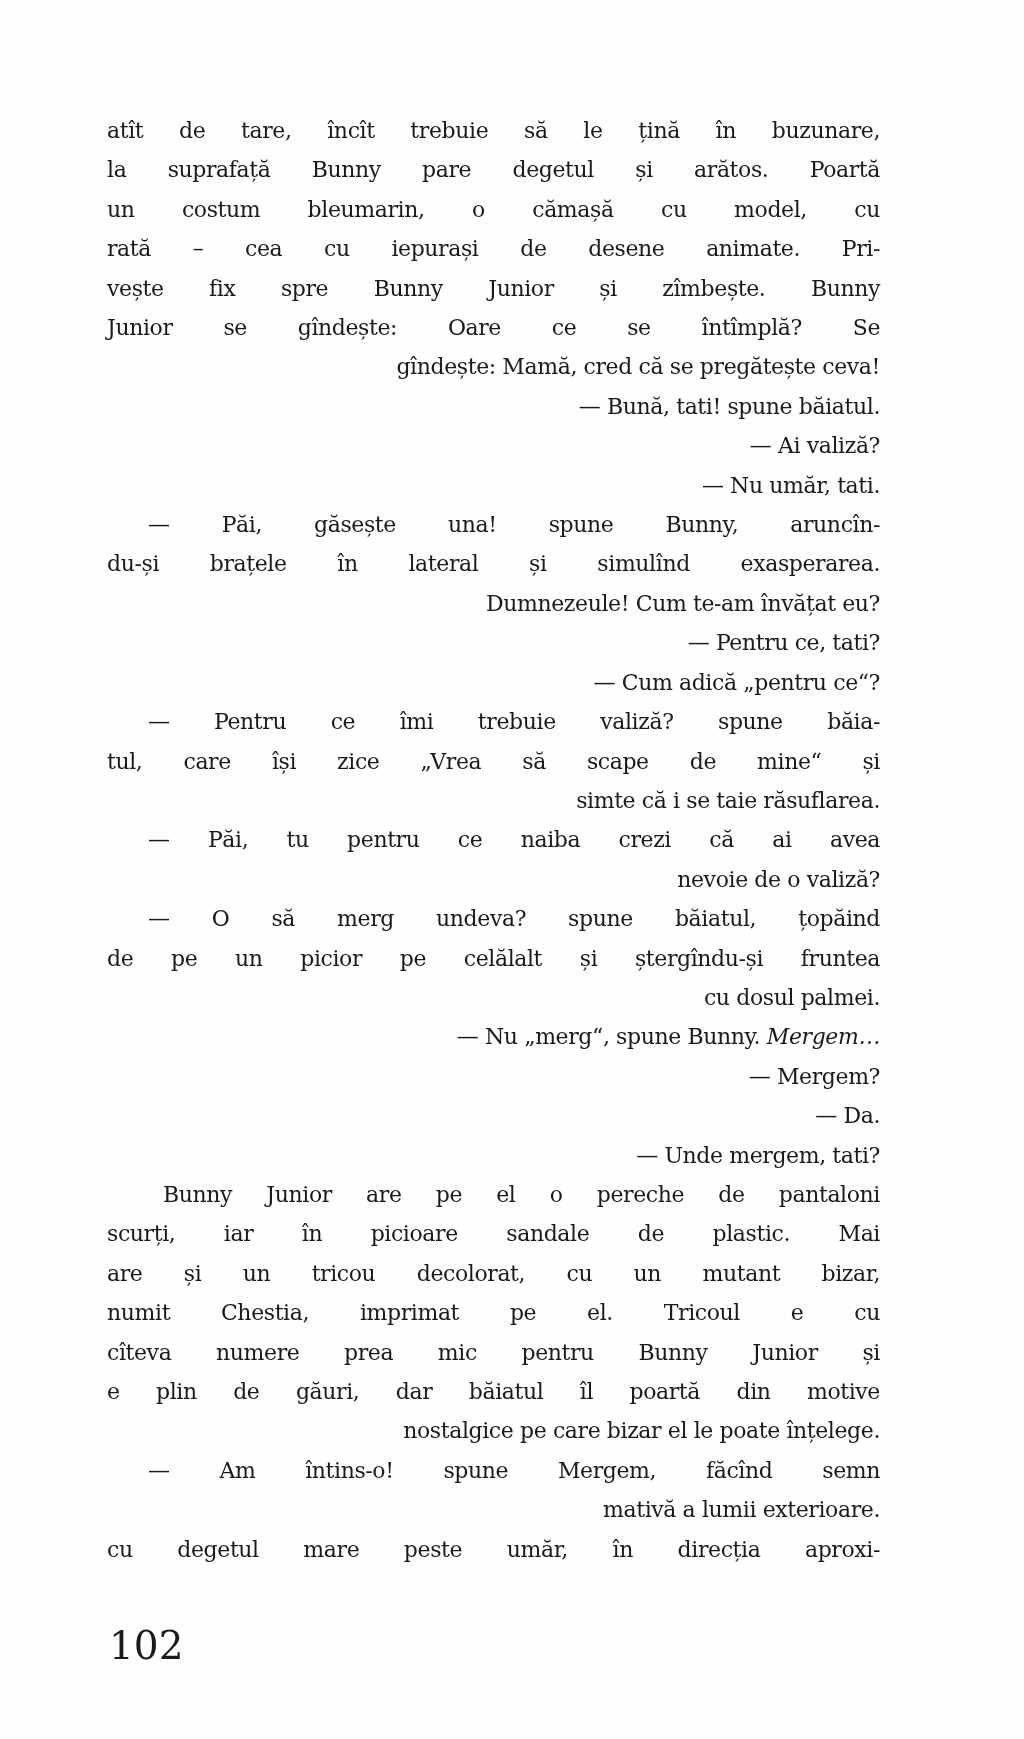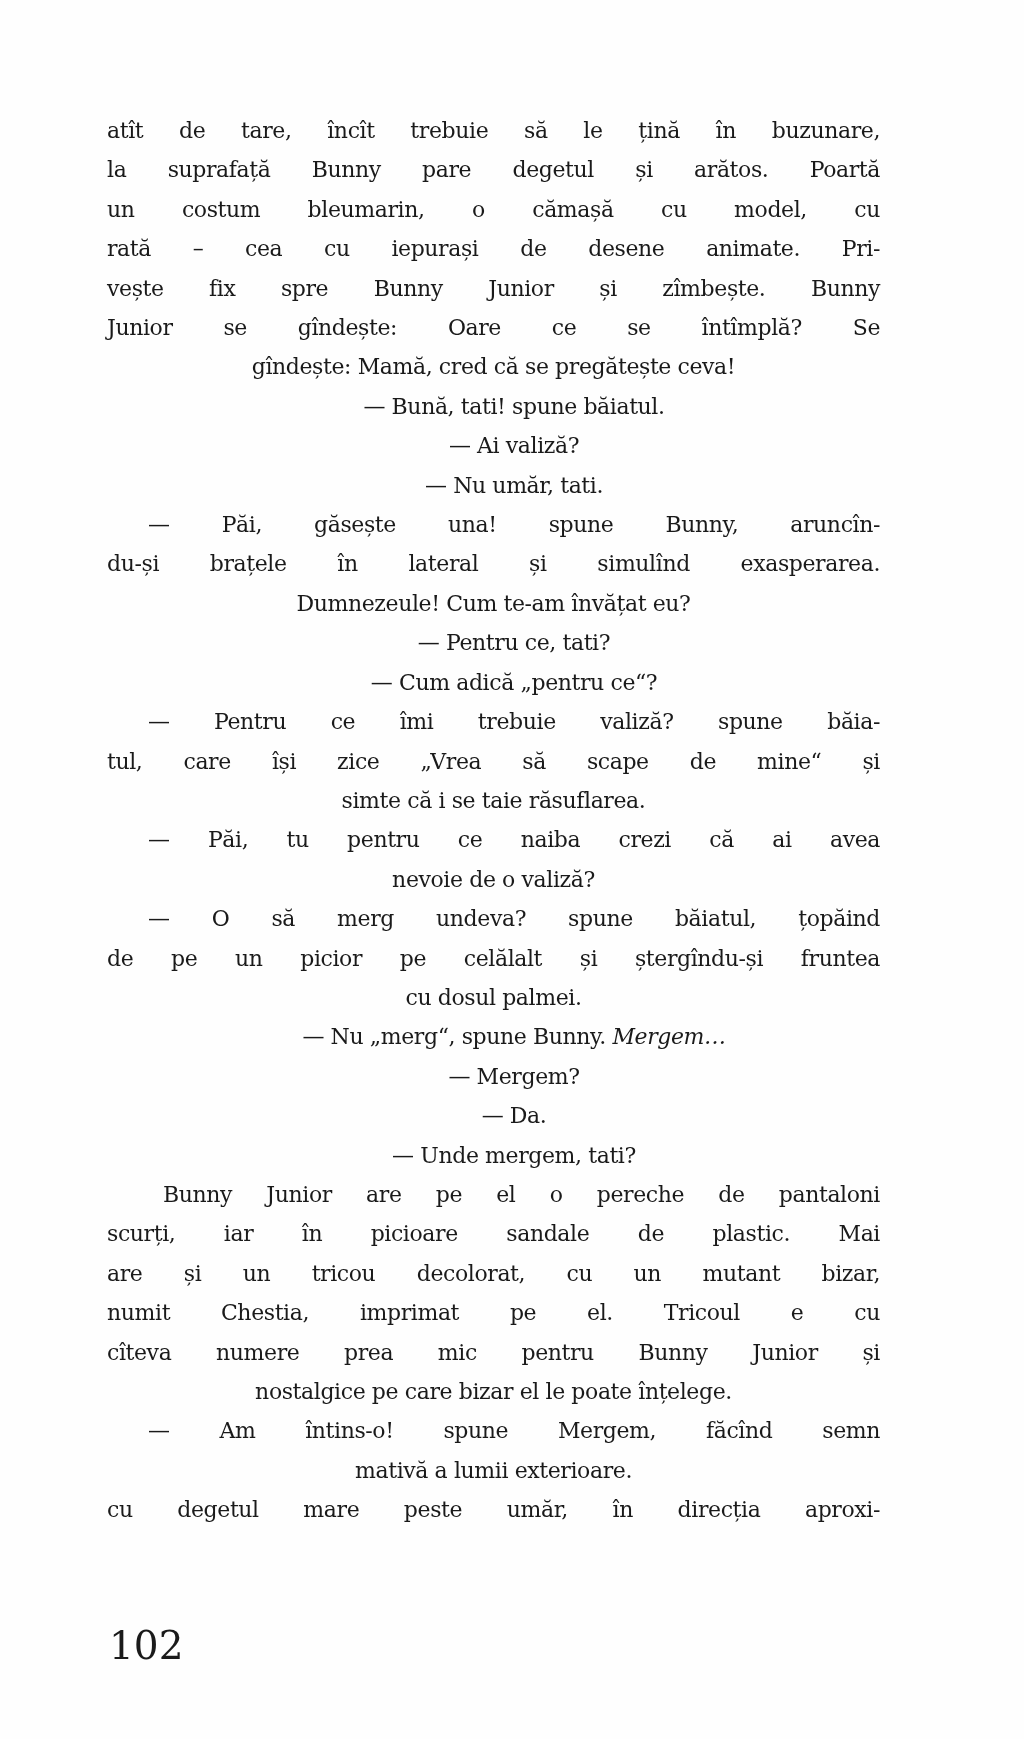--- a/index.html
+++ b/index.html
@@ -19,21 +19,21 @@
   .text-block {
     position: absolute;
     left: 107px;
     top: 111px;
     width: 773px;
     font-size: 22px;
     letter-spacing: -0.4px;
   }
   .line {
     line-height: 39.4px;
-    text-align: center;
+    text-align: right;
   }
   .line.j {
     text-align: justify;
     text-align-last: justify;
   }
   .para.indent-dialogue .line:first-child { text-indent: 41px; }
   .para.indent-para     .line:first-child { text-indent: 56px; }
   .it { font-style: italic; }
   .page-number {
     position: absolute;
@@ -103,20 +103,21 @@
       </div>
       <div class="para indent-dialogue">
         <div class="line"><span class="">— Unde mergem, tati?</span></div>
       </div>
       <div class="para indent-para">
         <div class="line j"><span class="">Bunny Junior are pe el o pereche de pantaloni</span></div>
         <div class="line j"><span class="">scurți, iar în picioare sandale de plastic. Mai</span></div>
         <div class="line j"><span class="">are și un tricou decolorat, cu un mutant bizar,</span></div>
         <div class="line j"><span class="">numit Chestia, imprimat pe el. Tricoul e cu</span></div>
         <div class="line j"><span class="">cîteva numere prea mic pentru Bunny Junior și</span></div>
+        <div class="line j"><span class="">e plin de găuri, dar băiatul îl poartă din motive</span></div>
         <div class="line"><span class="">nostalgice pe care bizar el le poate înțelege.</span></div>
       </div>
       <div class="para indent-dialogue">
         <div class="line j"><span class="">— Am întins-o! spune Mergem, făcînd semn</span></div>
         <div class="line"><span class="">mativă a lumii exterioare.</span></div>
         <div class="line j"><span class="">cu degetul mare peste umăr, în direcția aproxi-</span></div>
       </div>
     </div>
   <div class="page-number">102</div>
 </div>

